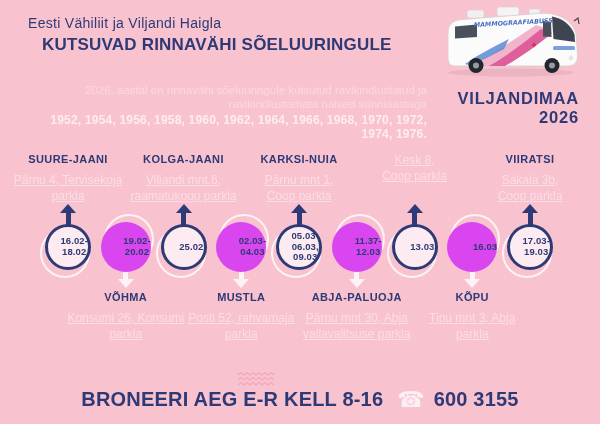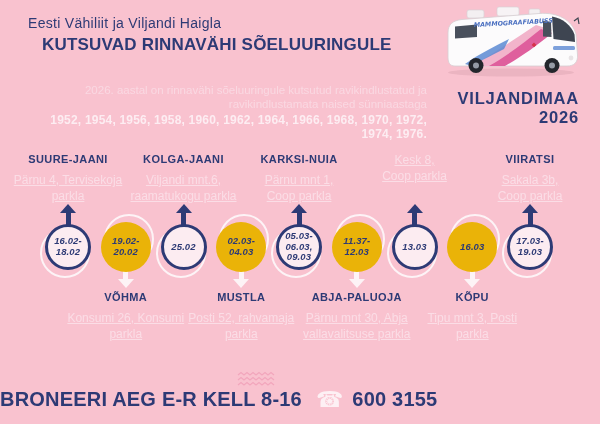--- a/index.html
+++ b/index.html
@@ -73,39 +73,39 @@
     border-left: 8px solid transparent; border-right: 8px solid transparent;
     border-top: 9px solid #fdf3f6;
   }
   .down .arrow::after {
     content: ""; position: absolute; top: 0; left: 5.5px;
     width: 5px; height: 14px; background: #fdf3f6;
   }
   .circle {
     position: absolute; left: 0; transform: translateX(-50%);
     border-radius: 50%; box-sizing: border-box; z-index: 2;
-    display: flex; align-items: center; justify-content: center; text-align: center; font-style: italic;
+    display: flex; align-items: center; justify-content: flex-end; text-align: center;
   }
   .up .circle {
     top: 224px; width: 46px; height: 46px;
     background: #fcecf1; border: 3px solid #2d3a75;
   }
   .down .circle {
     top: 222px; width: 50px; height: 50px;
-    background: #eab308;
+    background: #d946ef;
   }
   .dates {
     font-size: 9.5px; font-weight: 800; color: #2d3a75;
     line-height: 1.12; letter-spacing: .1px;
   }
   
   .zigzag { position: absolute; left: 236px; top: 371px; }
   .cta {
     position: absolute; left: 0; right: 0; top: 388px;
-    display: flex; justify-content: flex-start; align-items: center;
+    display: flex; justify-content: center; align-items: center;
     color: #2d3a75;
   }
   .cta-text, .cta-phone { font-size: 20px; font-weight: 800; letter-spacing: .2px; white-space: nowrap; }
   .phone-icon {
     font-family: "DejaVu Sans", sans-serif; font-size: 22px;
     color: #fdf0f4; line-height: 1; margin: 0 9px 0 14px;
   }
 </style>
 </head>
 <body>
@@ -262,21 +262,21 @@
       <div class="circle">
         <div class="dates">
             <div>13.03</div>
           </div>
       </div>
     </div>
       <div class="stop down" style="left: 472.25px;">
       <div class="stop-label">
         <div class="stop-name">KÕPU</div>
         <div class="stop-address">
-            <div>Tipu mnt 3, Posti</div>
+            <div>Tipu mnt 3, Abja</div>
             <div>parkla</div>
           </div>
       </div>
       <div class="ring"></div>
       <div class="arrow"></div>
       <div class="circle">
         <div class="dates">
             <div>16.03</div>
           </div>
       </div>

